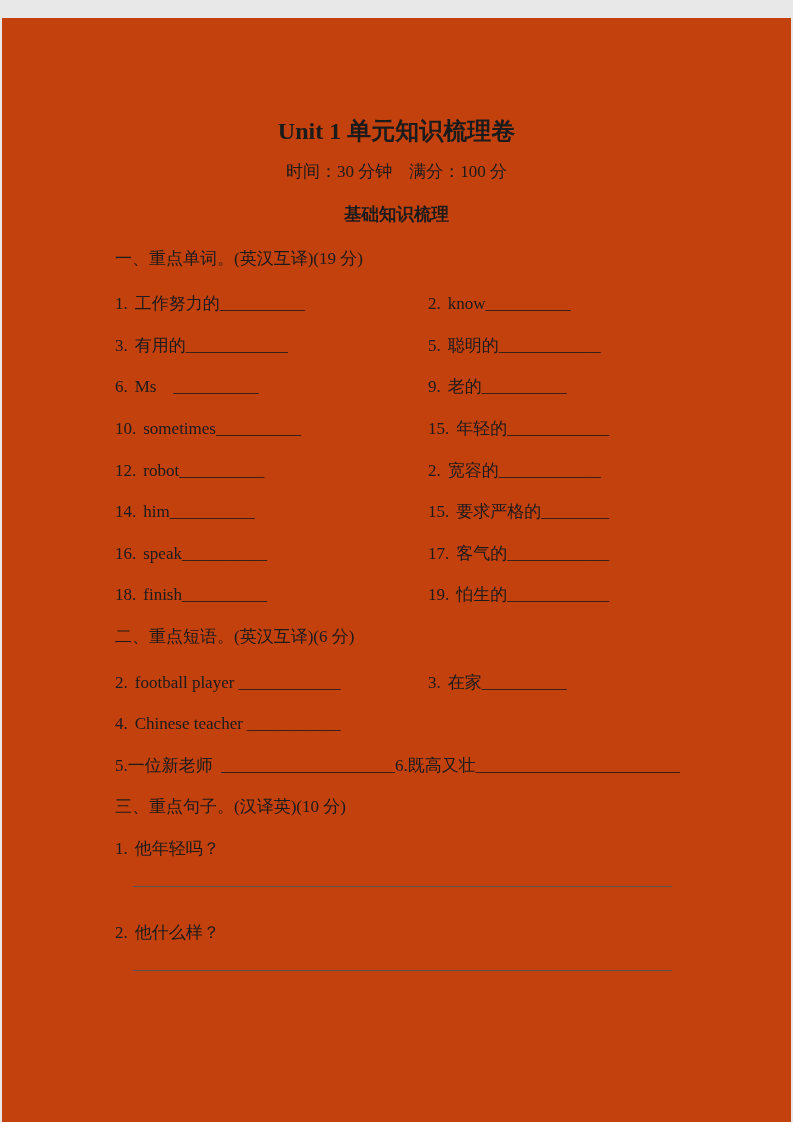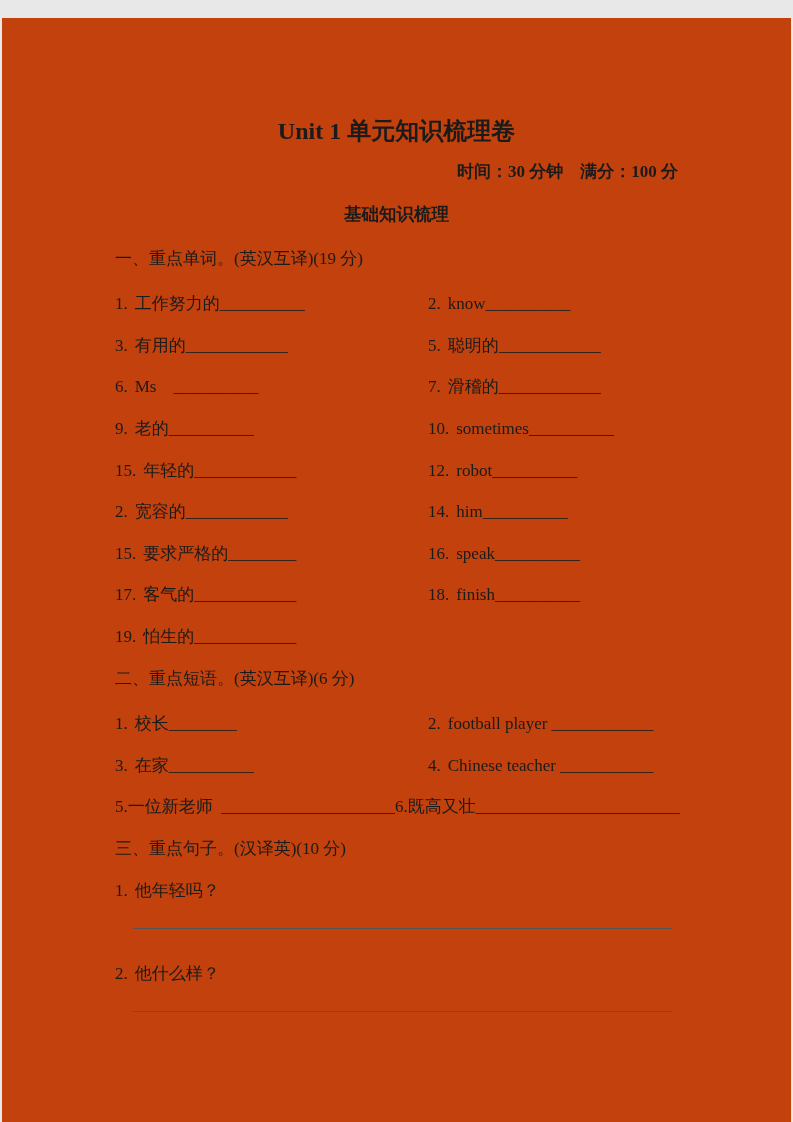--- a/index.html
+++ b/index.html
@@ -16,25 +16,24 @@
     overflow:hidden;
   }
   .title {
     text-align:center;
     font-size:24px;
     font-weight:700;
     line-height:34px;
     white-space:pre;
   }
   .meta {
-    text-align:right;
+    text-align:center;
     margin-top:12px;
     line-height:24px;
     white-space:pre;
-    font-weight:bold;
   }
   .subtitle {
     text-align:center;
     font-weight:700;
     font-size:17.5px;
     margin-top:20px;
     line-height:23px;
     white-space:pre;
     font-family:Liberation Mono, monospace;
   }
@@ -94,37 +93,35 @@
 
   <div class="subtitle">基础知识梳理</div>
 
   <div class="sec-title">一、重点单词。(英汉互译)(19 分)</div>
   <div class="grid" id="grid-words">
       <div class="item"><span class="no">1.</span><span class="label">工作努力的</span><span class="blank">__________</span></div>
       <div class="item"><span class="no">2.</span><span class="label">know</span><span class="blank">__________</span></div>
       <div class="item"><span class="no">3.</span><span class="label">有用的</span><span class="blank">____________</span></div>
       <div class="item"><span class="no">5.</span><span class="label">聪明的</span><span class="blank">____________</span></div>
       <div class="item"><span class="no">6.</span><span class="label">Ms</span><span class="blank">    __________</span></div>
-      <div class="item"><span class="no">7.</span><span class="label">滑稽的</span><span class="blank">____________</span></div>
       <div class="item"><span class="no">9.</span><span class="label">老的</span><span class="blank">__________</span></div>
       <div class="item"><span class="no">10.</span><span class="label">sometimes</span><span class="blank">__________</span></div>
       <div class="item"><span class="no">15.</span><span class="label">年轻的</span><span class="blank">____________</span></div>
       <div class="item"><span class="no">12.</span><span class="label">robot</span><span class="blank">__________</span></div>
       <div class="item"><span class="no">2.</span><span class="label">宽容的</span><span class="blank">____________</span></div>
       <div class="item"><span class="no">14.</span><span class="label">him</span><span class="blank">__________</span></div>
       <div class="item"><span class="no">15.</span><span class="label">要求严格的</span><span class="blank">________</span></div>
       <div class="item"><span class="no">16.</span><span class="label">speak</span><span class="blank">__________</span></div>
       <div class="item"><span class="no">17.</span><span class="label">客气的</span><span class="blank">____________</span></div>
       <div class="item"><span class="no">18.</span><span class="label">finish</span><span class="blank">__________</span></div>
       <div class="item"><span class="no">19.</span><span class="label">怕生的</span><span class="blank">____________</span></div>
     </div>
 
   <div class="sec-title">二、重点短语。(英汉互译)(6 分)</div>
   <div class="grid" id="grid-phrases">
-      <div class="item"><span class="no">1.</span><span class="label">校长</span><span class="blank">________</span></div>
       <div class="item"><span class="no">2.</span><span class="label">football player</span><span class="blank"> ____________</span></div>
       <div class="item"><span class="no">3.</span><span class="label">在家</span><span class="blank">__________</span></div>
       <div class="item"><span class="no">4.</span><span class="label">Chinese teacher</span><span class="blank"> ___________</span></div>
       <div class="row-wide"><div class="w5"><span class="no">5.</span><span class="label">一位新老师</span><span class="blank">  ______________________</span></div><div class="w6"><span class="no">6.</span><span class="label">既高又壮</span><span class="blank">________________________</span></div></div>
     </div>
 
   <div class="sec-title">三、重点句子。(汉译英)(10 分)</div>
   <div id="sentences">
       <div class="q-row"><span class="no">1.</span><span class="label">他年轻吗？</span></div>
       <div class="answer-line"></div>

